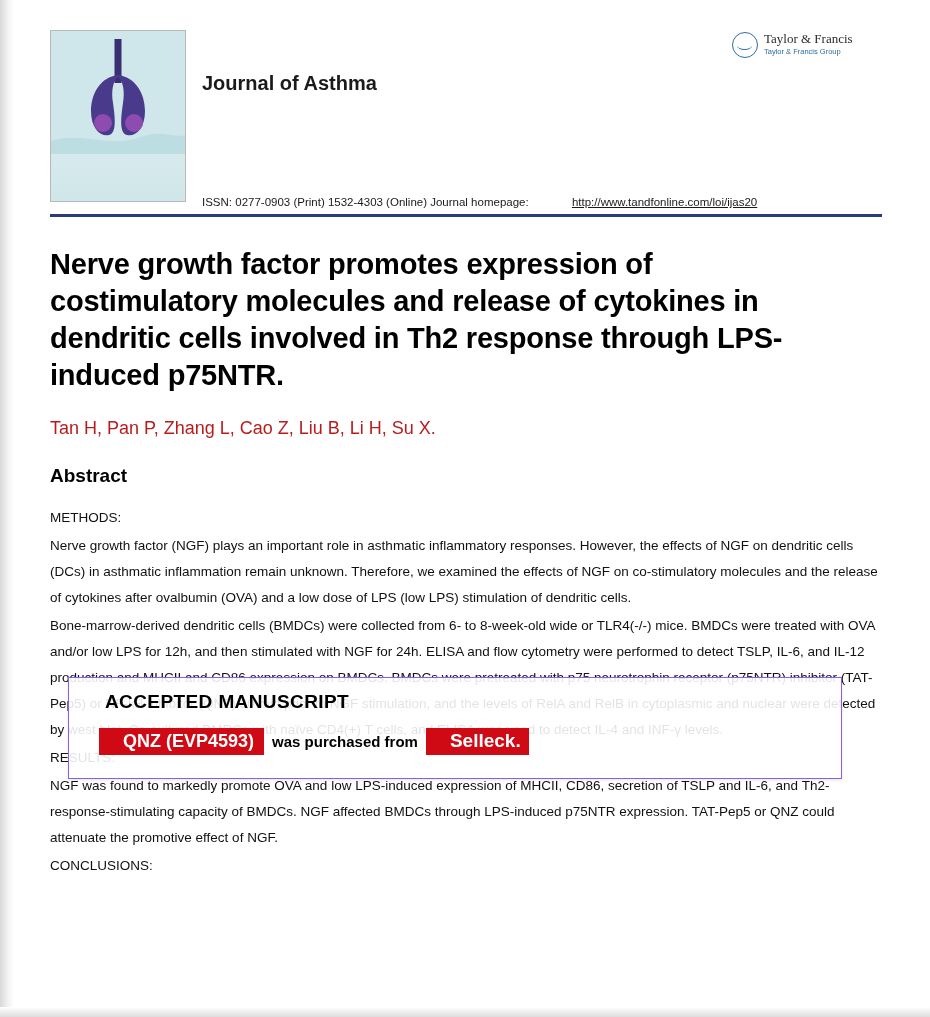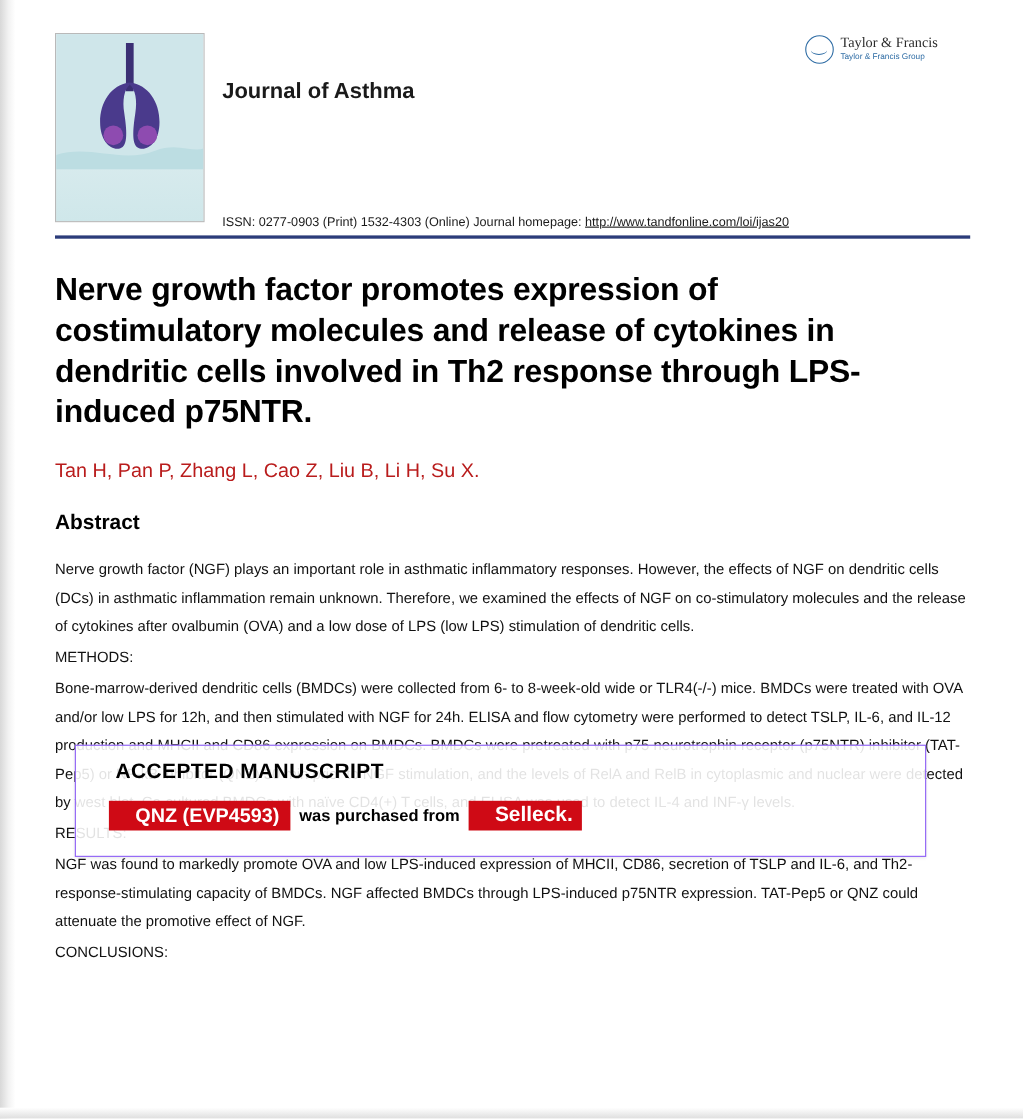--- a/index.html
+++ b/index.html
@@ -130,20 +130,21 @@
   }
   .issn-line {
     position: absolute;
     left: 152px;
     top: 166px;
     font-size: 11.5px;
     color: #1a1a1a;
   }
   .issn-line a {
     color: #1a1a1a;
+    margin-left: 40px;
   }
   .rule {
     position: absolute;
     left: 50px;
     top: 214px;
     width: 832px;
     height: 3px;
     background: #2b3c7a;
   }
 
@@ -271,22 +272,22 @@
     </div>
   </div>
 
   <div class="rule"></div>
 
   <div class="article">
     <h1 class="title">Nerve growth factor promotes expression of costimulatory molecules and release of cytokines in dendritic cells involved in Th2 response through LPS-induced p75NTR.</h1>
     <div class="authors">Tan H, Pan P, Zhang L, Cao Z, Liu B, Li H, Su X.</div>
     <h2 class="abstract-head">Abstract</h2>
     <div class="abstract">
+      <p>METHODS:</p>
       <p>Nerve growth factor (NGF) plays an important role in asthmatic inflammatory responses. However, the effects of NGF on dendritic cells (DCs) in asthmatic inflammation remain unknown. Therefore, we examined the effects of NGF on co-stimulatory molecules and the release of cytokines after ovalbumin (OVA) and a low dose of LPS (low LPS) stimulation of dendritic cells.</p>
-      <p>METHODS:</p>
       <p>Bone-marrow-derived dendritic cells (BMDCs) were collected from 6- to 8-week-old wide or TLR4(-/-) mice. BMDCs were treated with OVA and/or low LPS for 12h, and then stimulated with NGF for 24h. ELISA and flow cytometry were performed to detect TSLP, IL-6, and IL-12 production and MHCII and CD86 expression on BMDCs. BMDCs were pretreated with p75 neurotrophin receptor (p75NTR) inhibitor (TAT-Pep5) or NF-kB inhibitor (QNZ) 30 min prior to NGF stimulation, and the levels of RelA and RelB in cytoplasmic and nuclear were detected by west blot. Co-cultured BMDCs with naïve CD4(+) T cells, and ELISA was used to detect IL-4 and INF-γ levels.</p>
       <p>RESULTS:</p>
       <p>NGF was found to markedly promote OVA and low LPS-induced expression of MHCII, CD86, secretion of TSLP and IL-6, and Th2-response-stimulating capacity of BMDCs. NGF affected BMDCs through LPS-induced p75NTR expression. TAT-Pep5 or QNZ could attenuate the promotive effect of NGF.</p>
       <p>CONCLUSIONS:</p>
     </div>
   </div>
 
   <div class="watermark">
     <div class="wm-accepted">ACCEPTED MANUSCRIPT</div>
     <div class="wm-row">

